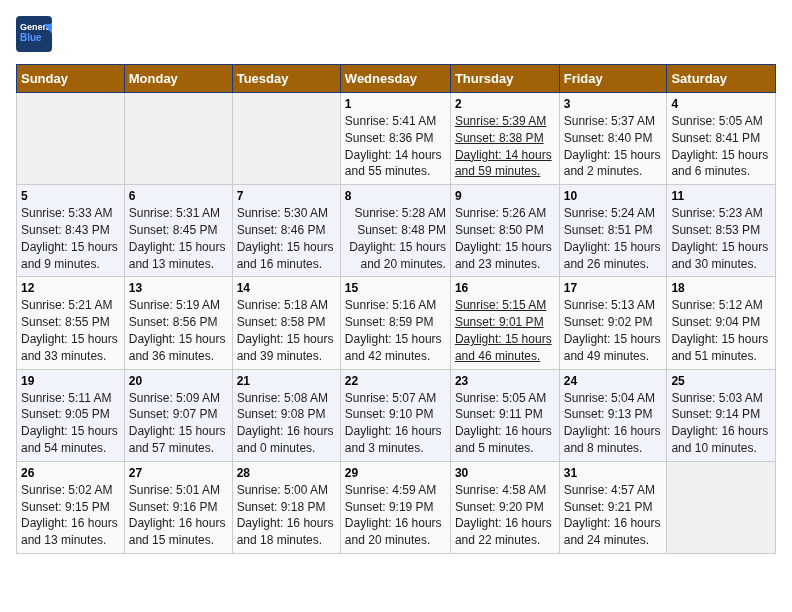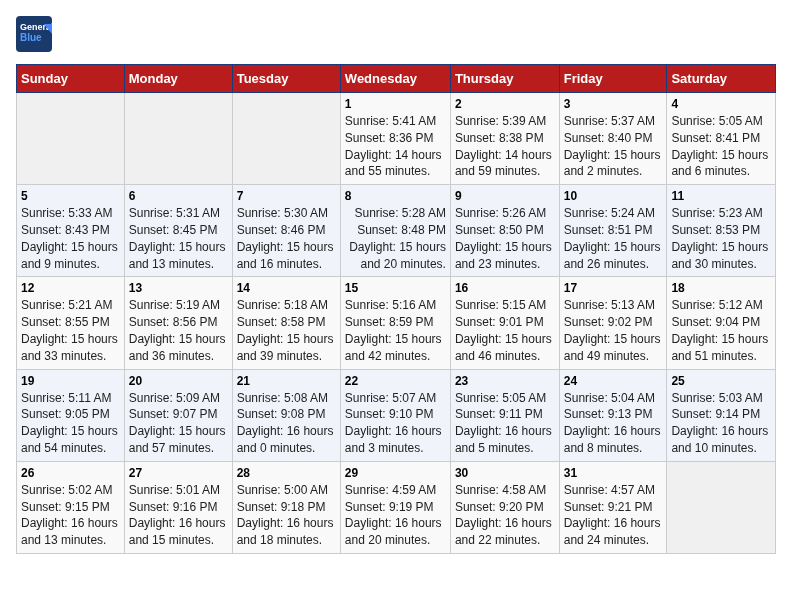--- a/index.html
+++ b/index.html
@@ -43,21 +43,21 @@
       font-size: 16px;
       color: #333;
       font-weight: normal;
     }
     table {
       width: 100%;
       border-collapse: collapse;
       font-size: 11px;
     }
     thead tr th {
-      background: #b91c1c;
+      background: #a16207;
       color: #fff;
       padding: 6px 4px;
       text-align: left;
       font-size: 13px;
       font-weight: bold;
       border: 1px solid #1a3a7c;
     }
     tbody tr td {
       border: 1px solid #ccc;
       vertical-align: top;
@@ -130,21 +130,21 @@
         <td class="empty"></td>
         <td>
           <span class="day-num">1</span>
           <div class="day-info" style="white-space: pre-line;">Sunrise: 5:41 AM
 Sunset: 8:36 PM
 Daylight: 14 hours
 and 55 minutes.</div>
         </td>
         <td>
           <span class="day-num">2</span>
-          <div class="day-info" style="white-space: pre-line;">Sunrise: 5:39 AM
+          <div class="day-info" style="white-space: pre-line; text-decoration: underline;">Sunrise: 5:39 AM
 Sunset: 8:38 PM
 Daylight: 14 hours
 and 59 minutes.</div>
         </td>
         <td>
           <span class="day-num">3</span>
           <div class="day-info" style="white-space: pre-line;">Sunrise: 5:37 AM
 Sunset: 8:40 PM
 Daylight: 15 hours
 and 2 minutes.</div>
@@ -232,21 +232,21 @@
         </td>
         <td>
           <span class="day-num">15</span>
           <div class="day-info" style="white-space: pre-line;">Sunrise: 5:16 AM
 Sunset: 8:59 PM
 Daylight: 15 hours
 and 42 minutes.</div>
         </td>
         <td>
           <span class="day-num">16</span>
-          <div class="day-info" style="white-space: pre-line;">Sunrise: 5:15 AM
+          <div class="day-info" style="white-space: pre-line; text-decoration: underline;">Sunrise: 5:15 AM
 Sunset: 9:01 PM
 Daylight: 15 hours
 and 46 minutes.</div>
         </td>
         <td>
           <span class="day-num">17</span>
           <div class="day-info" style="white-space: pre-line;">Sunrise: 5:13 AM
 Sunset: 9:02 PM
 Daylight: 15 hours
 and 49 minutes.</div>

